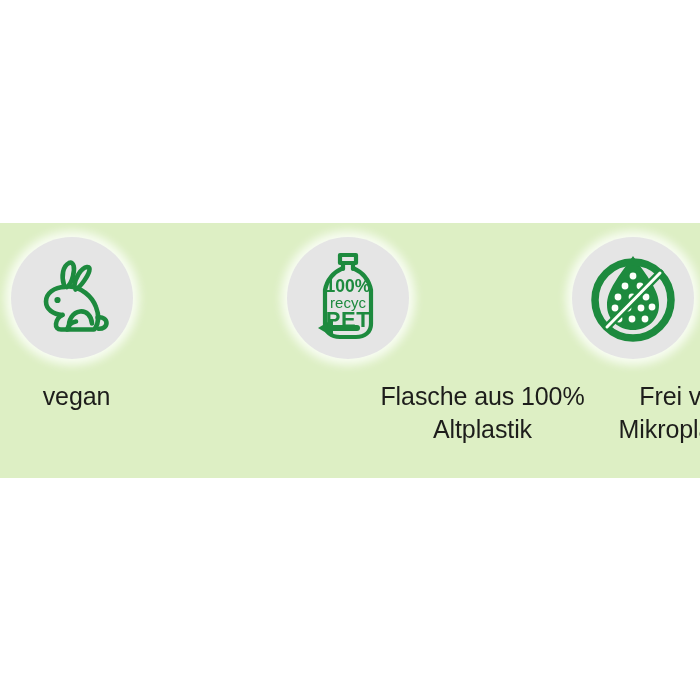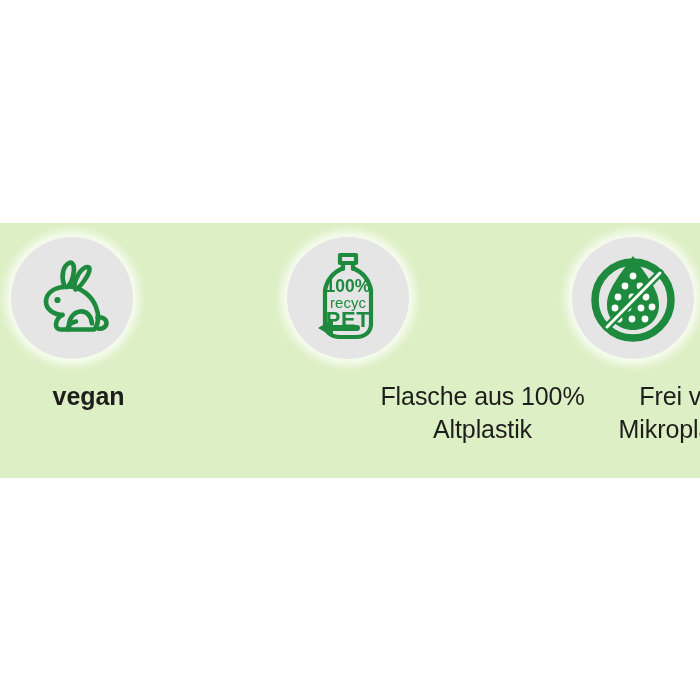--- a/index.html
+++ b/index.html
@@ -55,21 +55,21 @@
   .badge-label {
     position: absolute;
     top: 157px;
     font-size: 25px;
     line-height: 1.33;
     color: #1d1d1b;
     text-align: center;
     letter-spacing: -0.1px;
     white-space: pre-line;
   }
-  .badge-1 .badge-label { left: 16px;   width: 145px; font-weight: bold; }
+  .badge-1 .badge-label { left: 4px;   width: 145px; }
   .badge-2 .badge-label { left: 16px;   width: 467px; }
   .badge-3 .badge-label { left: 52px; width: 330px; }
 </style>
 </head>
 <body>
 
 <div id="badge-strip">
 
   <div class="badge badge-1">
     <div class="badge-disc">

